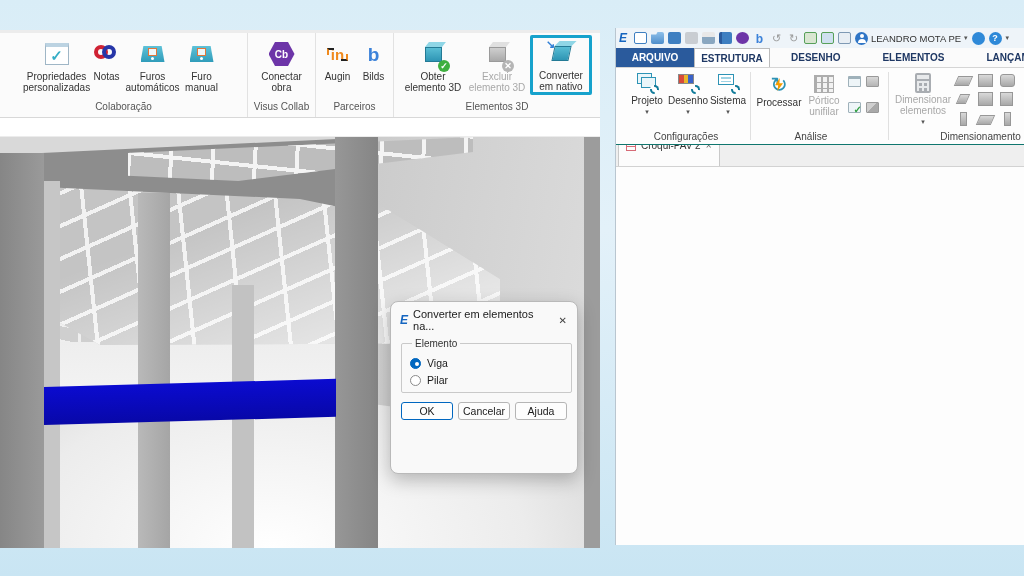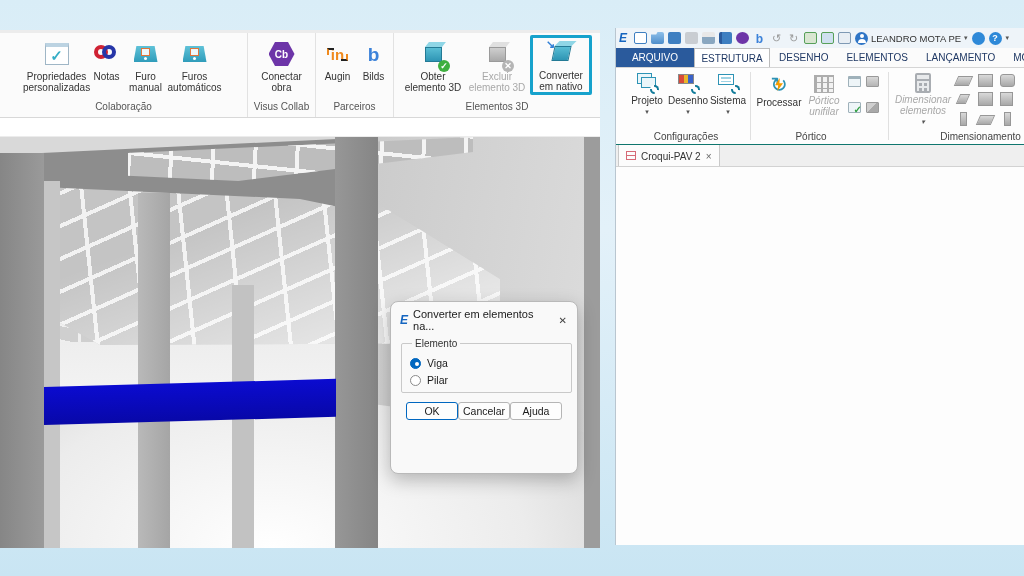--- a/index.html
+++ b/index.html
@@ -102,21 +102,21 @@
   .dlg-fieldset { margin:4px 5px 0 10px; border:1px solid #c9c9c9; border-radius:2px;
                   padding:3px 8px 6px 8px; }
   .dlg-fieldset legend { font-size:10px; color:#333; padding:0 3px; margin-left:2px; }
   .radio-row { display:flex; align-items:center; gap:6px; margin-top:5px; }
   .radio { width:11px; height:11px; border-radius:50%; border:1px solid #8a8a8a; background:#fff; position:relative; }
   .radio.sel { background:#0067c0; border-color:#0067c0; }
   .radio.sel::after { content:""; position:absolute; left:3.5px; top:3.5px; width:4px; height:4px;
                       border-radius:50%; background:#fff; }
   .dots-btn { margin-left:4px; font-size:9px; color:#666; border:1px solid #cfcfcf; background:#f2f2f2;
               border-radius:2px; padding:0 4px; line-height:10px; }
-  .dlg-buttons { display:flex; justify-content:center; padding:9px 10px 0 10px; }
+  .dlg-buttons { display:flex; justify-content:space-between; padding:9px 10px 0 10px; }
   .dlg-btn { width:52px; height:18px; background:#fdfdfd; border:1px solid #b5b5b5; border-radius:3px;
              font-size:10.5px; text-align:center; line-height:16px; }
   .dlg-btn.primary { border:1.5px solid #0067c0; }
 
   
   .right-app { position:absolute; left:615px; top:28px; width:409px; height:517px; background:#fdfdfd;
                border-left:1px solid #b9c6d0; }
   .titlebar { height:20px; background:#eef4f9; display:flex; align-items:center; gap:4px; padding:0 3px;
               font-size:9.5px; color:#333; }
   .tico { width:13px; height:12px; border-radius:2px; position:relative; flex:0 0 auto; }
@@ -127,30 +127,30 @@
   .user-circle::before { content:""; position:absolute; left:4.5px; top:2.5px; width:4px; height:4px;
                          border-radius:50%; background:#fff; }
   .user-circle::after { content:""; position:absolute; left:2.5px; top:7px; width:8px; height:4px;
                         border-radius:4px 4px 0 0; background:#fff; }
   .round-ico { width:13px; height:13px; border-radius:50%; background:#2e89d8; color:#fff; font-size:9px;
                font-weight:bold; text-align:center; line-height:13px; }
   .caret { font-size:7px; color:#555; }
 
   .tabs { height:20px; background:#fbfbfb; border-bottom:1px solid #d5d5d5; display:flex; align-items:stretch;
           font-size:10px; color:#1f3864; }
-  .tab { display:flex; align-items:center; justify-content:center; padding:0 9px; }
+  .tab { display:flex; align-items:center; justify-content:center; padding:0 21px;font-weight:bold; }
   .tab.blue { background:#2a5a9c; color:#fff; min-width:78px; }
   .tab.active { background:#fff; border:1px solid #bcbcbc; border-bottom:none; min-width:76px; }
 
   .rribbon { position:relative; height:77px; background:#fdfdfd; border-bottom:1px solid #0f766e; }
   .rgroup-label { position:absolute; bottom:2px; font-size:10px; color:#444; text-align:center; }
   .rdivider { position:absolute; top:4px; bottom:4px; width:1px; background:#e0e0e0; }
   .rbtn { position:absolute; display:flex; flex-direction:column; align-items:center; font-size:10px;
           color:#333; text-align:center; line-height:11px; }
-  .rbtn.disabled { color:#a8a8a8;font-style:italic; }
+  .rbtn.disabled { color:#a8a8a8; }
   .sq-ico { position:relative; width:24px; height:22px; margin-bottom:1px; }
   .sq-ico .pane { position:absolute; left:2px; top:1px; width:15px; height:11px; background:#eaf6fa; border:1.5px solid #2d93b5; }
   .sq-ico .pane.b { left:6px; top:5px; }
   .sq-ico .bars { position:absolute; left:2px; top:2px; width:16px; height:10px;
                   background:linear-gradient(90deg,#d84a3a 0 33%,#e8b62c 33% 66%,#3a62c8 66%); border:1px solid #888; }
   .sq-ico .form { position:absolute; left:2px; top:2px; width:16px; height:11px; background:#fff; border:1.5px solid #2d93b5; }
   .sq-ico .form::after { content:""; position:absolute; left:2px; top:2px; right:2px; height:5px;
                          background:repeating-linear-gradient(180deg,#9ed3e4 0 1.5px,transparent 1.5px 3.5px); }
   .gear { position:absolute; right:0; bottom:0; width:9px; height:9px; border-radius:50%;
           border:2.5px dashed #0e7a99; background:#fff; }
@@ -169,21 +169,21 @@
   .calc-ico { width:16px; height:20px; border-radius:2px; background:#a9adb2; margin-bottom:1px; position:relative; }
   .calc-ico::before { content:""; position:absolute; left:2px; top:2px; right:2px; height:4px; background:#e8eaec; }
   .calc-ico::after { content:""; position:absolute; left:2px; top:8px; right:2px; bottom:2px;
        background:repeating-linear-gradient(90deg,#e8eaec 0 2px,transparent 2px 5px),
                   repeating-linear-gradient(180deg,#e8eaec 0 2px,transparent 2px 5px); }
   .g3 { position:absolute; width:15px; height:10px; background:linear-gradient(180deg,#d9d9d9,#a8a8a8); border:1px solid #979797; }
   .g3.skew { transform:skewX(-24deg); }
   .g3.tall { width:7px; height:14px; }
 
   .doctab-row { height:22px; background:#efefef; border-bottom:1px solid #d2d2d2; display:flex; align-items:flex-end; }
-  .doctab { display:flex; align-items:flex-start; gap:5px; background:#fcfcfc; border:1px solid #c9c9c9; border-bottom:none;
+  .doctab { display:flex; align-items:flex-end; gap:5px; background:#fcfcfc; border:1px solid #c9c9c9; border-bottom:none;
             height:20px; padding:15px 7px; margin-left:2px; font-size:10px; color:#333; }
   .grid-ico { width:10px; height:9px; border:1.5px solid #d66a76;
        background-image:linear-gradient(90deg,transparent 45%,#d66a76 45% 55%,transparent 55%),
                         linear-gradient(180deg,transparent 40%,#d66a76 40% 60%,transparent 60%); }
   .doctab-close { color:#666; font-size:10px; }
 
   .canvas { position:relative; width:405px; height:378px; background:#000; overflow:hidden; }
   .pillar { position:absolute; border:1.5px solid #00b6b6; }
   .pillar .cdot { position:absolute; left:50%; top:50%; width:2px; height:2px; margin:-1px; background:#00e0e0; }
   .clabel { position:absolute; color:#00c6c6; font-family:"DejaVu Sans Mono", monospace;
@@ -209,37 +209,37 @@
               </span>
             <span>Propriedades personalizadas</span>
           </div>
           <div class="lbtn" style="width:36px">
             <span class="ic">
                 <span class="ring red"></span>
                 <span class="ring blue"></span>
               </span>
             <span>Notas</span>
           </div>
-          <div class="lbtn" style="width:42px">
+          <div class="lbtn" style="width:56px">
             <span class="ic">
                 <span class="ic-furo">
                   <span class="sq"></span>
                   <span class="dot"></span>
                 </span>
               </span>
-            <span>Furo manual</span>
-          </div>
-          <div class="lbtn" style="width:56px">
+            <span>Furos automáticos</span>
+          </div>
+          <div class="lbtn" style="width:42px">
             <span class="ic">
                 <span class="ic-furo">
                   <span class="sq"></span>
                   <span class="dot"></span>
                 </span>
               </span>
-            <span>Furos automáticos</span>
+            <span>Furo manual</span>
           </div>
         </div>
         <div class="lgroup-label">Colaboração</div>
       </div>
 
       <div class="lgroup" style="width:68px">
         <div class="lgroup-buttons">
           <div class="lbtn" style="width:60px">
             <span class="ic">
                 <span class="hexagon">Cb</span>
@@ -411,21 +411,21 @@
         <span>Processar</span>
       </div>
       <div class="rbtn disabled" style="left:188px;top:7px;width:40px">
         <span class="portico-ico"></span>
         <span>Pórtico unifilar</span>
       </div>
       <span class="mini-ico winb" style="left:232px;top:8px"></span>
       <span class="mini-ico scene" style="left:250px;top:8px"></span>
       <span class="mini-ico chk" style="left:232px;top:34px"></span>
       <span class="mini-ico cubes" style="left:250px;top:34px"></span>
-      <div class="rgroup-label" style="left:155px;width:80px">Pórtico</div>
+      <div class="rgroup-label" style="left:155px;width:80px">Análise</div>
       <div class="rdivider" style="left:272px"></div>
 
       <div class="rbtn disabled" style="left:278px;top:5px;width:58px">
         <span class="calc-ico"></span>
         <span>Dimensionar elementos</span>
         <span class="caret">▾</span>
       </div>
       <span class="g3 skew" style="left:340px;top:8px"></span>
       <span class="g3" style="left:362px;top:6px;height:13px"></span>
       <span class="g3" style="left:384px;top:6px;height:13px;border-radius:3px"></span>

